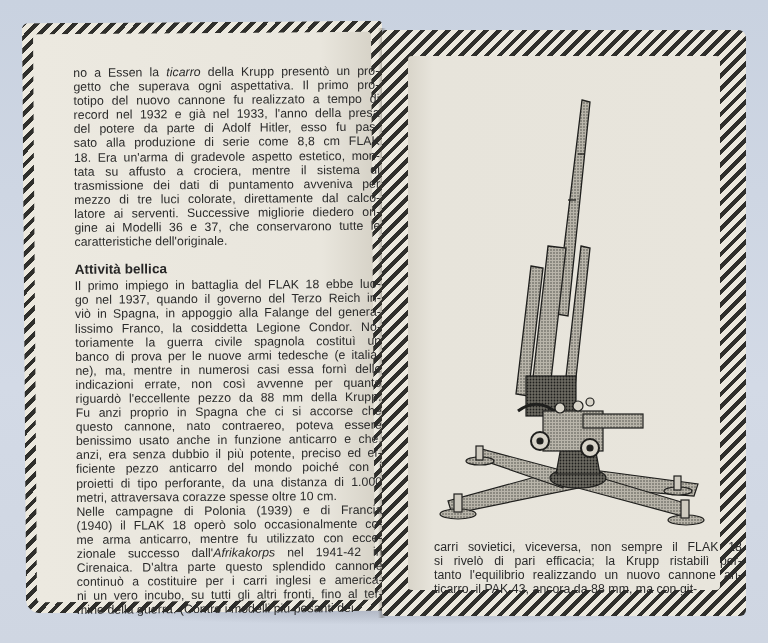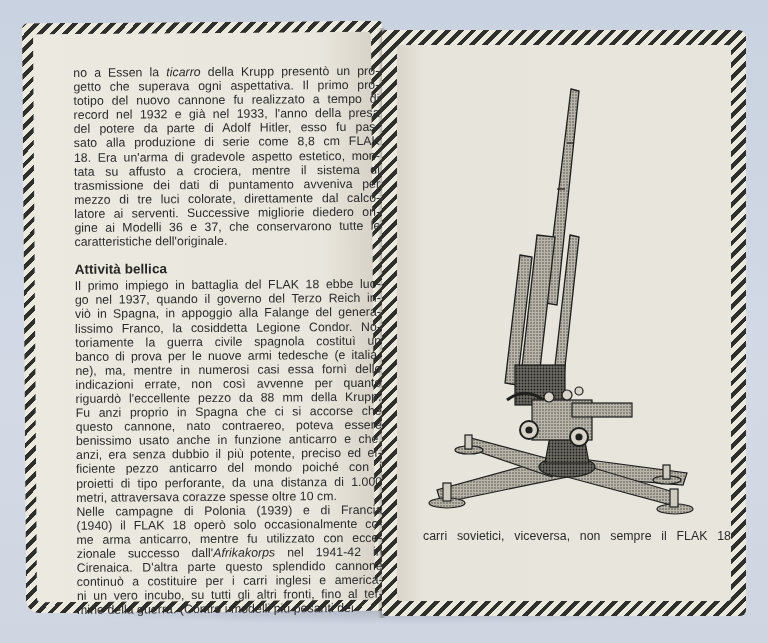--- a/index.html
+++ b/index.html
@@ -22,21 +22,21 @@
     }
     .page-left {
       left: 24px; top: 22px; width: 360px; height: 590px;
       border-radius: 6px 4px 4px 14px;
       padding: 11px;
       transform: rotate(-0.4deg);
     }
     .page-right {
       left: 382px; top: 30px; width: 364px; height: 586px;
       border-radius: 4px 8px 6px 4px;
-      padding: 15px;
+      padding: 26px;
     }
     .inner {
       width: 100%; height: 100%;
       background: linear-gradient(90deg, #ece9e0 0%, #e9e6dd 85%, #d7d3c8 100%);
       border-radius: 4px;
       position: relative;
     }
     .page-right .inner {
       background: linear-gradient(90deg, #d9d5ca 0%, #e7e4db 8%, #e8e5dc 100%);
     }
@@ -181,16 +181,19 @@
         <circle cx="172" cy="352" r="9" fill="#d8d4c9" stroke-width="2"></circle>
         <circle cx="172" cy="352" r="3" fill="#1f1f1d"></circle>
         <circle cx="160" cy="310" r="5" fill="#d8d4c9"></circle>
         <circle cx="172" cy="306" r="4" fill="#d8d4c9"></circle>
         <circle cx="142" cy="312" r="5" fill="#d8d4c9"></circle>
       </g>
     </svg>
     <div class="text-block right-text">
       <div class="para">
           <span class="line">carri sovietici, viceversa, non sempre il FLAK 18</span>
+          <span class="line">si rivelò di pari efficacia; la Krupp ristabilì per-</span>
+          <span class="line">tanto l'equilibrio realizzando un nuovo cannone an-</span>
+          <span class="line last">ticarro, il PAK 43, ancora da 88 mm, ma con git-</span>
         </div>
     </div>
   </div>
 </div>
 
 </body></html>

